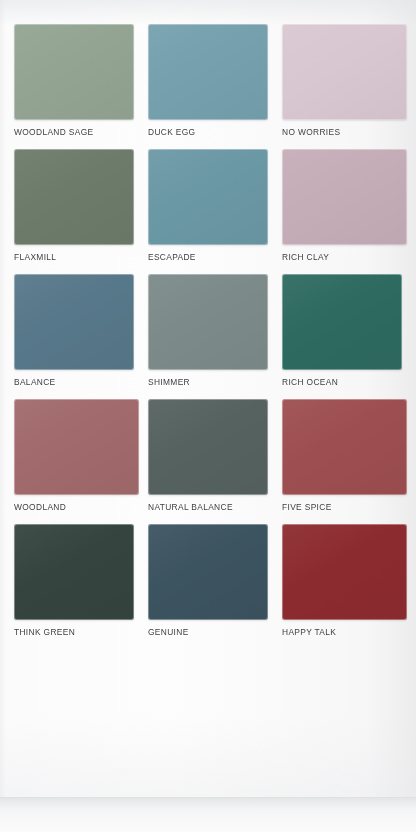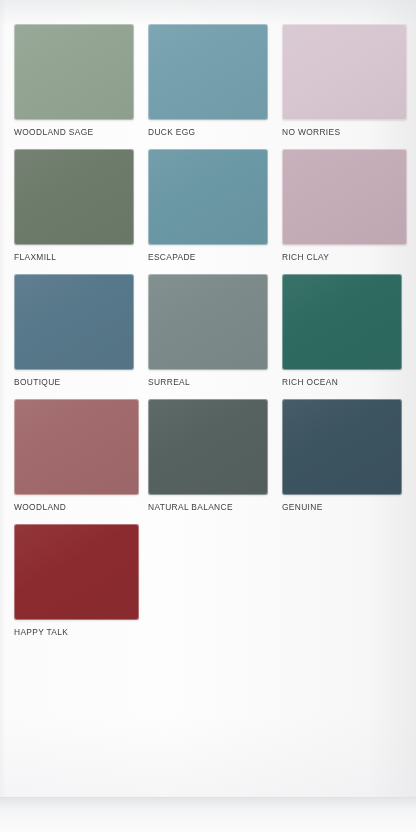--- a/index.html
+++ b/index.html
@@ -132,37 +132,45 @@
       <div class="swatch-cell">
         <div class="chip" style="background: rgb(107, 152, 165);"></div>
         <div class="chip-label">ESCAPADE</div>
       </div>
       <div class="swatch-cell col-3">
         <div class="chip" style="background: rgb(197, 173, 184);"></div>
         <div class="chip-label">RICH CLAY</div>
       </div>
       <div class="swatch-cell">
         <div class="chip" style="background: rgb(87, 120, 138);"></div>
-        <div class="chip-label">BOUTIQUE</div>
+        <div class="chip-label">BALANCE</div>
       </div>
       <div class="swatch-cell">
         <div class="chip" style="background: rgb(124, 138, 138);"></div>
-        <div class="chip-label">SURREAL</div>
+        <div class="chip-label">SHIMMER</div>
       </div>
       <div class="swatch-cell">
         <div class="chip" style="background: rgb(46, 106, 96);"></div>
         <div class="chip-label">RICH OCEAN</div>
       </div>
       <div class="swatch-cell col-3">
         <div class="chip" style="background: rgb(161, 106, 108);"></div>
         <div class="chip-label">WOODLAND</div>
       </div>
       <div class="swatch-cell">
         <div class="chip" style="background: rgb(86, 98, 96);"></div>
         <div class="chip-label">NATURAL BALANCE</div>
+      </div>
+      <div class="swatch-cell col-3">
+        <div class="chip" style="background: rgb(157, 78, 80);"></div>
+        <div class="chip-label">FIVE SPICE</div>
+      </div>
+      <div class="swatch-cell">
+        <div class="chip" style="background: rgb(53, 68, 63);"></div>
+        <div class="chip-label">THINK GREEN</div>
       </div>
       <div class="swatch-cell">
         <div class="chip" style="background: rgb(60, 83, 96);"></div>
         <div class="chip-label">GENUINE</div>
       </div>
       <div class="swatch-cell col-3">
         <div class="chip" style="background: rgb(140, 43, 47);"></div>
         <div class="chip-label">HAPPY TALK</div>
       </div>
     </div>

